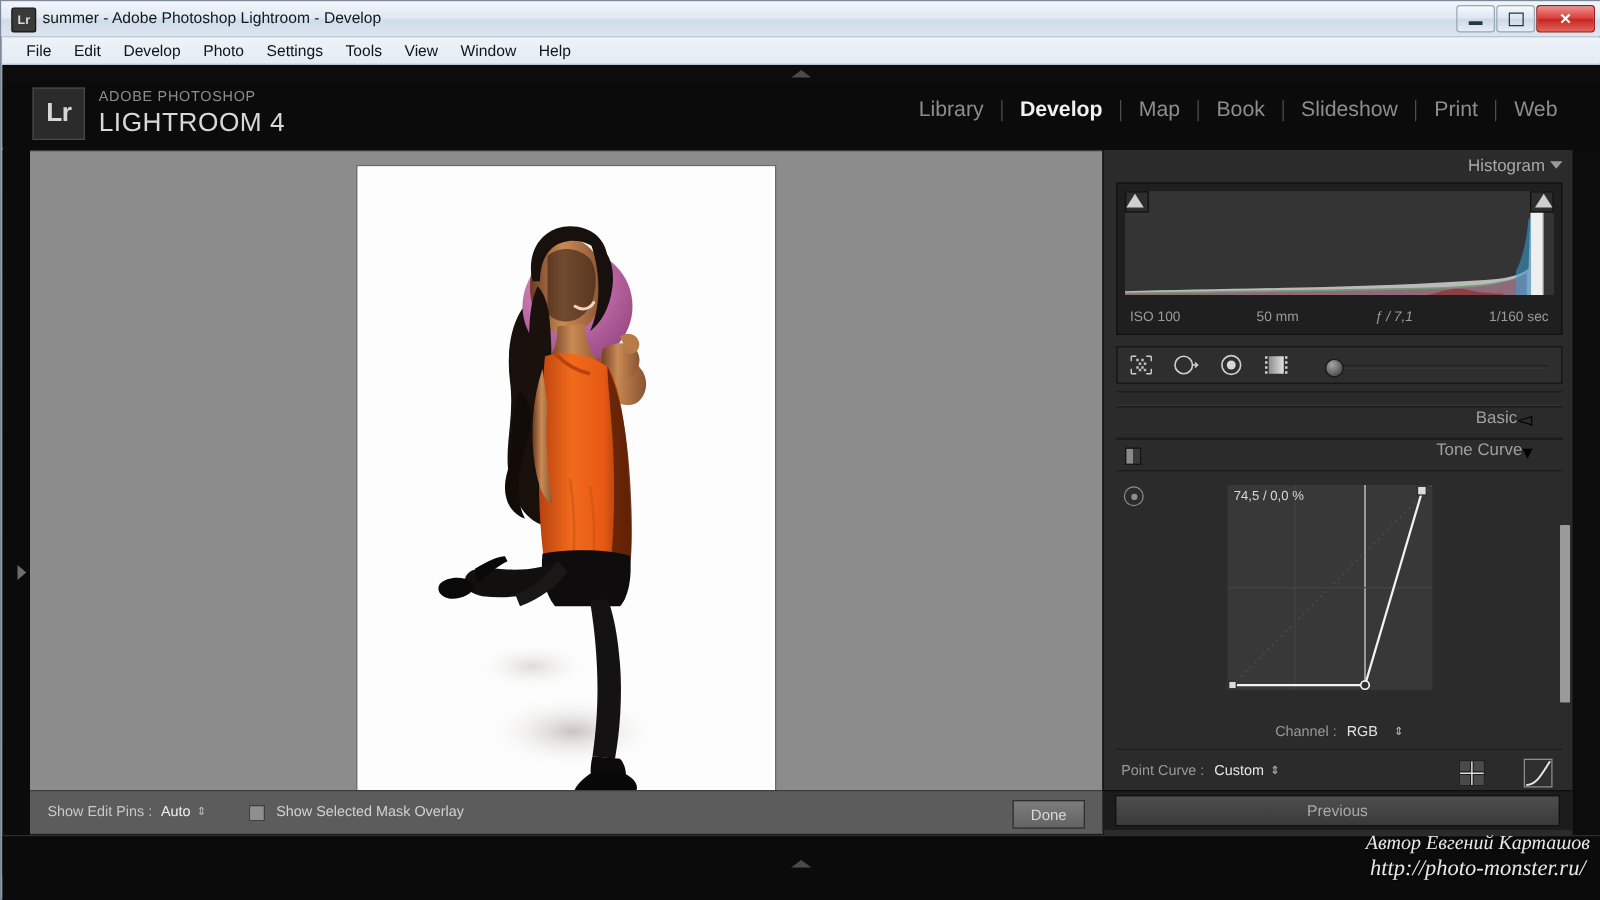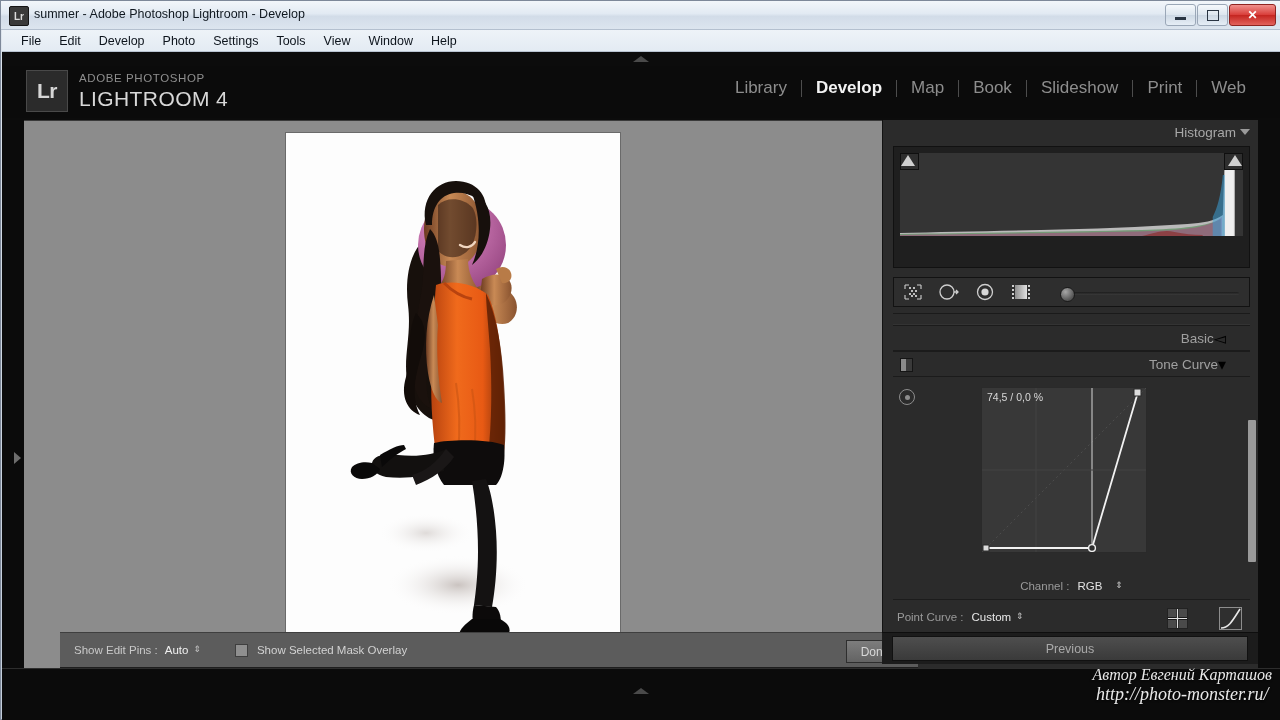--- a/index.html
+++ b/index.html
@@ -128,21 +128,21 @@
     background:#fdfdfd;
     box-shadow:0 0 0 1px #6a6a6a;
     overflow:hidden;
   }
   .photo svg{display:block;width:334px;height:505px;}
 
   .toolbar{
     position:absolute;left:22px;top:580px;width:858px;height:36px;
     background:#5c5c5c;
     border-top:1px solid #3f3f3f;border-bottom:1px solid #1e1e1e;
-    display:flex;align-items:center;box-sizing:border-box;margin-left:36px;
+    display:flex;align-items:center;box-sizing:border-box;
   }
   .tb-label{font-size:11.5px;color:#c9c9c9;margin-left:14px;white-space:nowrap;}
   .tb-value{font-size:11.5px;color:#f0f0f0;margin-left:7px;white-space:nowrap;}
   .spin{
     display:inline-block;margin-left:5px;color:#c6c6c6;font-size:9px;line-height:9px;
     transform:translateY(-1px);
   }
   .tb-check{
     width:11px;height:11px;background:#8f8f8f;border:1px solid #3f3f3f;
     margin-left:34px;
@@ -213,21 +213,21 @@
   .brush-knob{
     position:absolute;left:166px;top:9px;width:13px;height:13px;border-radius:50%;
     background:radial-gradient(circle at 35% 30%,#a6a6a6,#555 70%);
     border:1px solid #191919;
   }
 
   .panel-gap{margin:6px 8px 0 10px;height:10px;background:#2b2b2b;border-top:1px solid #1a1a1a;border-bottom:1px solid #333;}
 
   .sect-hdr{
     margin:0 8px 0 10px;height:26px;position:relative;
-    display:flex;align-items:center;justify-content:flex-end;
+    display:flex;justify-content:flex-end;
     padding-right:24px;box-sizing:border-box;
     border-top:1px solid #1b1b1b;border-bottom:1px solid #1b1b1b;
   }
   .sect-hdr .ttl{font-size:13.5px;color:#a0a0a0;}
 
   .curve-area{
     margin:6px 8px 0 10px;position:relative;height:180px;
   }
   .target-icon{
     position:absolute;left:6px;top:6px;width:14px;height:14px;
@@ -497,20 +497,26 @@
                 <path d="M240 83 C252 80 262 76 272 79 C282 81 290 82 300 82 L300 83 Z" fill="#8a2d2d" opacity=".7"></path>
                 <path d="M310 83 L310 64 C314 56 318 44 320 22 L326 22 L326 83 Z" fill="#3a9fd6" opacity=".55"></path>
                 <path d="M322 83 L322 2 L331 2 L331 83 Z" fill="#efefef"></path>
               </svg>
             </div>
             <div class="clip-box" style="left:6px;top:6px;"></div>
             <div class="clip-tri" style="left:7px;top:8px;"></div>
             <div class="clip-box" style="right:6px;top:6px;"></div>
             <div class="clip-tri" style="right:7px;top:8px;"></div>
 
+            <div class="meta-row">
+              <span>ISO 100</span>
+              <span>50 mm</span>
+              <span class="fnum">ƒ / 7,1</span>
+              <span>1/160 sec</span>
+            </div>
           </div>
 
           <div class="tools">
             <div class="tool">
               <svg width="20" height="18" viewBox="0 0 20 18" aria-hidden="true">
                 <g stroke="#cfcfcf" stroke-width="1.1" fill="none">
                   <path d="M2 2 h4 M2 2 v4 M18 2 h-4 M18 2 v4 M2 16 h4 M2 16 v-4 M18 16 h-4 M18 16 v-4"></path>
                 </g>
                 <g fill="#bdbdbd">
                   <rect x="6" y="4" width="2" height="2"></rect>

